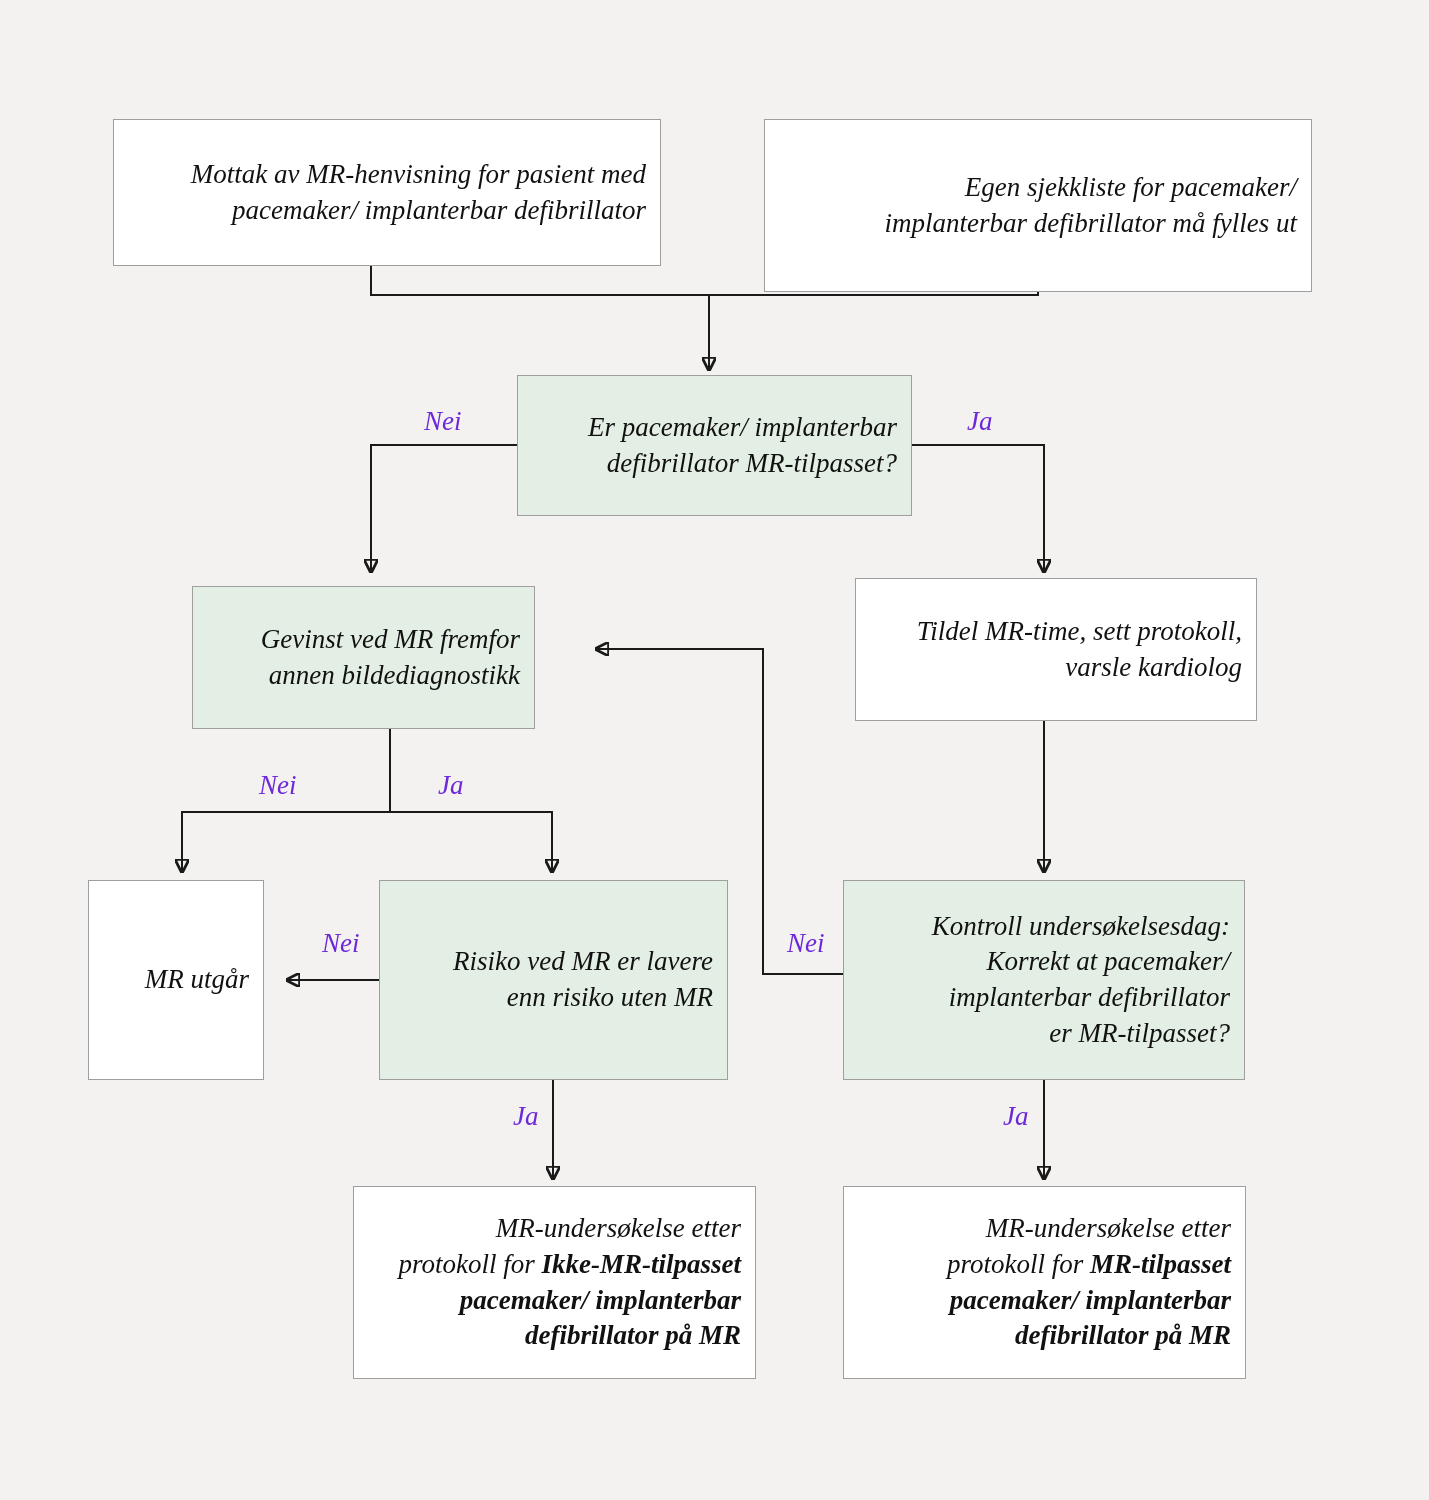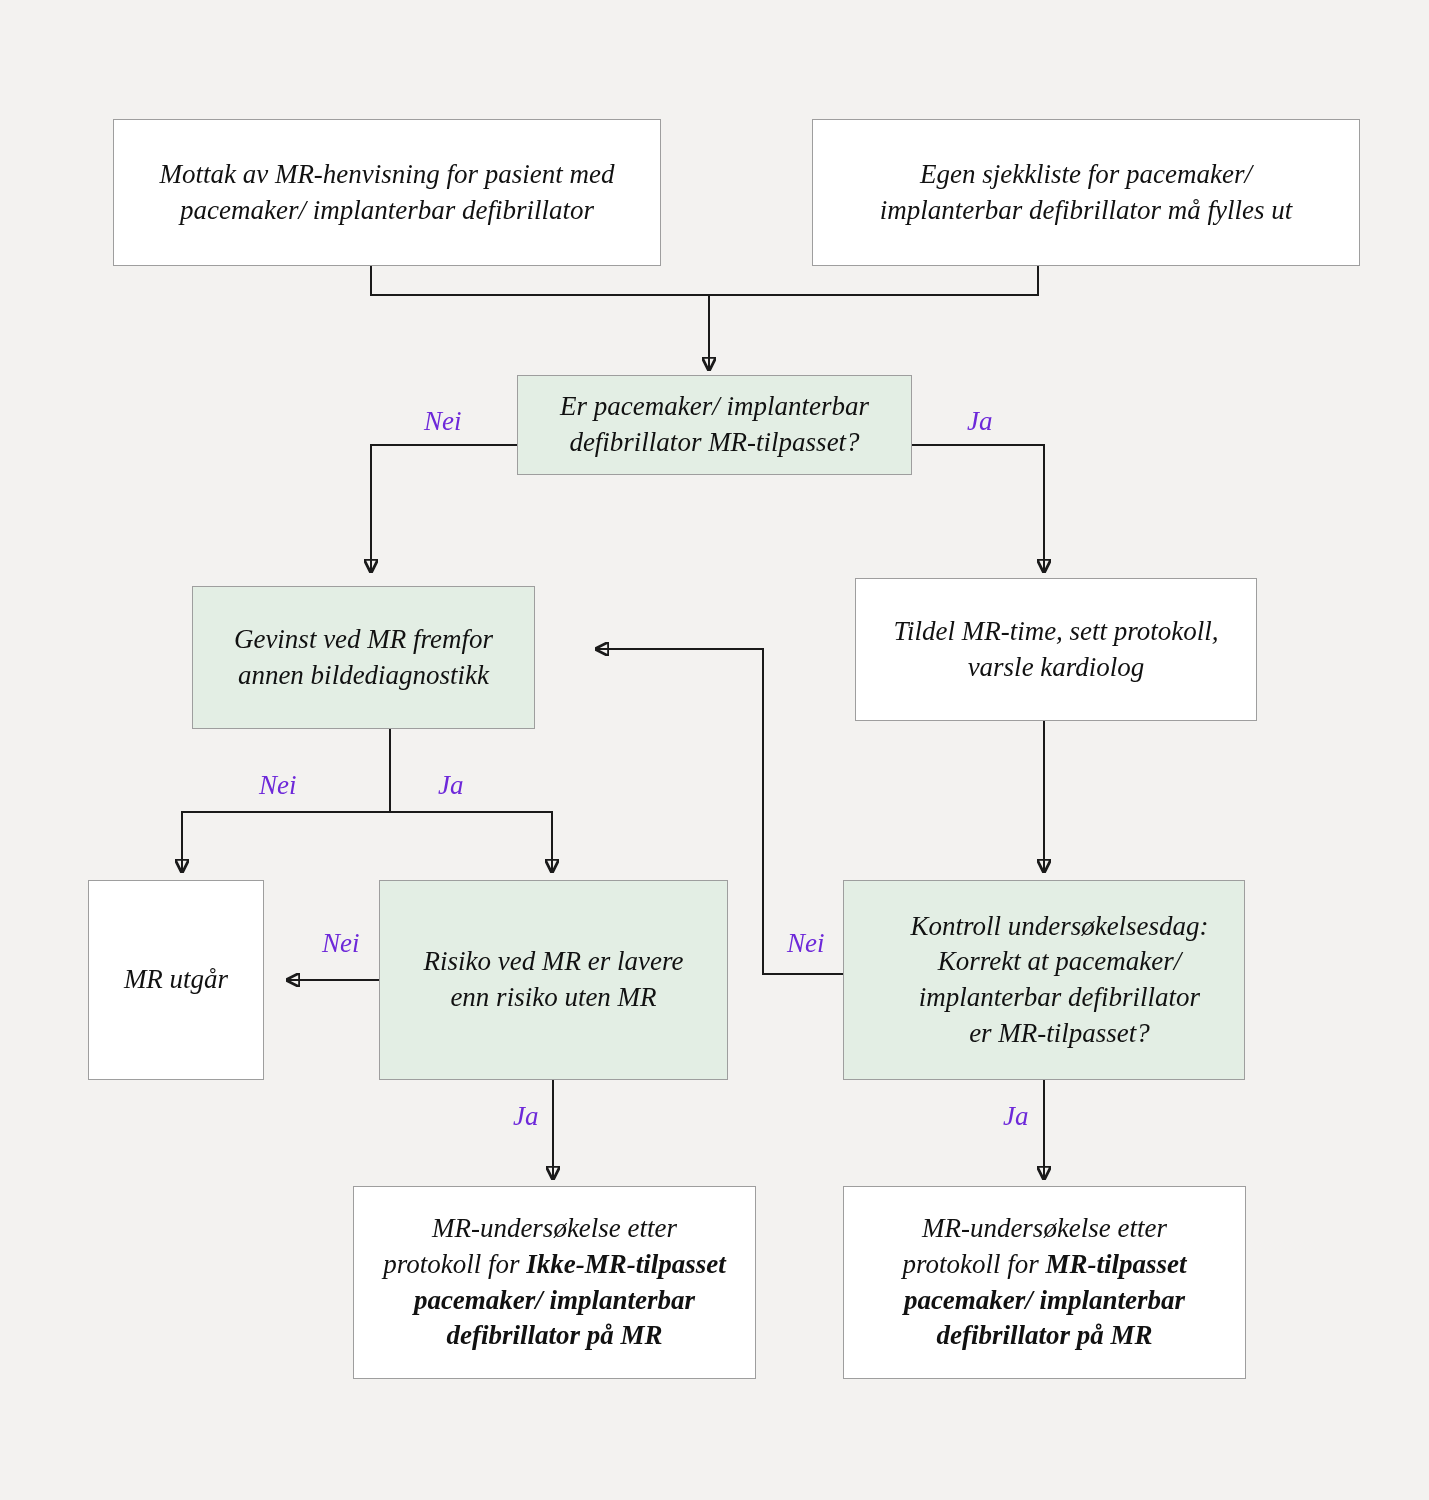--- a/index.html
+++ b/index.html
@@ -24,21 +24,21 @@
     justify-content: center;
     text-align: center;
     font-style: italic;
     font-size: 27px;
     line-height: 1.32;
     color: #111111;
     padding: 8px 14px;
   }
   .node.white { background: #ffffff; }
   .node.green { background: #e3eee4; }
-  .node .txt { display: block; width: 100%; }
+  .node .txt { display: block; width: 100%; text-align: right; }
   .node .txt b { font-weight: bold; font-style: italic; margin-top: 9px; }
 
   .edge-label {
     position: absolute;
     font-family: "Liberation Serif", "DejaVu Serif", serif;
     font-style: italic;
     font-size: 27px;
     color: #6d28d9;
     white-space: nowrap;
   }
@@ -84,25 +84,25 @@
 
     <path d="M 843 974 L 763 974 L 763 649 L 596 649" marker-end="url(#arrow)"></path>
 
     <path d="M 1044 1080 L 1044 1179" marker-end="url(#arrow)"></path>
   </svg>
 
   <div class="node white" style="left:113px; top:119px; width:548px; height:147px;">
     <span class="txt"><span>Mottak av MR-henvisning for pasient med</span><br><span>pacemaker/ implanterbar defibrillator</span></span>
   </div>
 
-  <div class="node white" style="left:764px; top:119px; width:548px; height:147px;margin-left:48px;">
+  <div class="node white" style="left:764px; top:119px; width:548px; height:173px;">
     <span class="txt"><span>Egen sjekkliste for pacemaker/</span><br><span>implanterbar defibrillator må fylles ut</span></span>
   </div>
 
-  <div class="node green" style="left:517px; top:375px; width:395px; height:100px;">
+  <div class="node green" style="left:517px; top:375px; width:395px; height:141px;">
     <span class="txt"><span>Er pacemaker/ implanterbar</span><br><span>defibrillator MR-tilpasset?</span></span>
   </div>
 
   <div class="node green" style="left:192px; top:578px; width:343px; height:143px;margin-top:8px;">
     <span class="txt"><span>Gevinst ved MR fremfor</span><br><span>annen bildediagnostikk</span></span>
   </div>
 
   <div class="node white" style="left:843px; top:578px; width:402px; height:143px;margin-left:12px;">
     <span class="txt"><span>Tildel MR-time, sett protokoll,</span><br><span>varsle kardiolog</span></span>
   </div>

